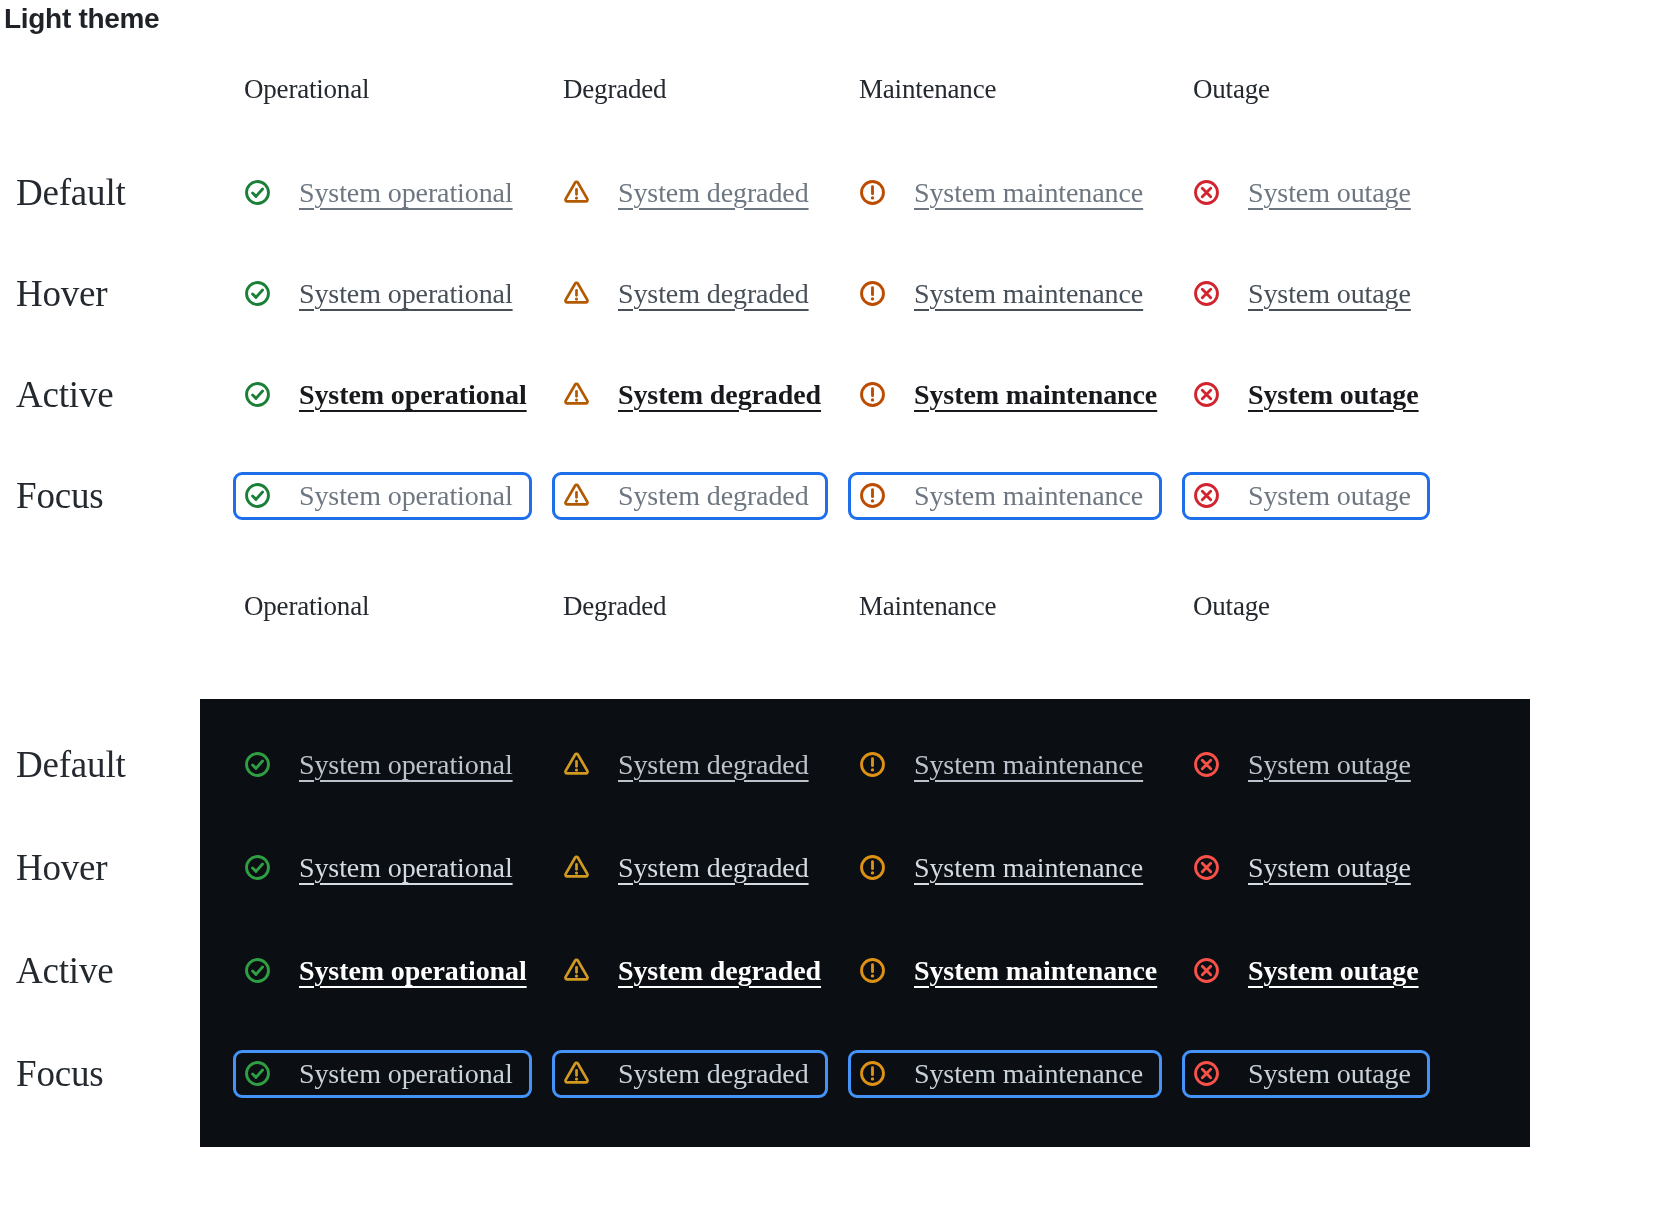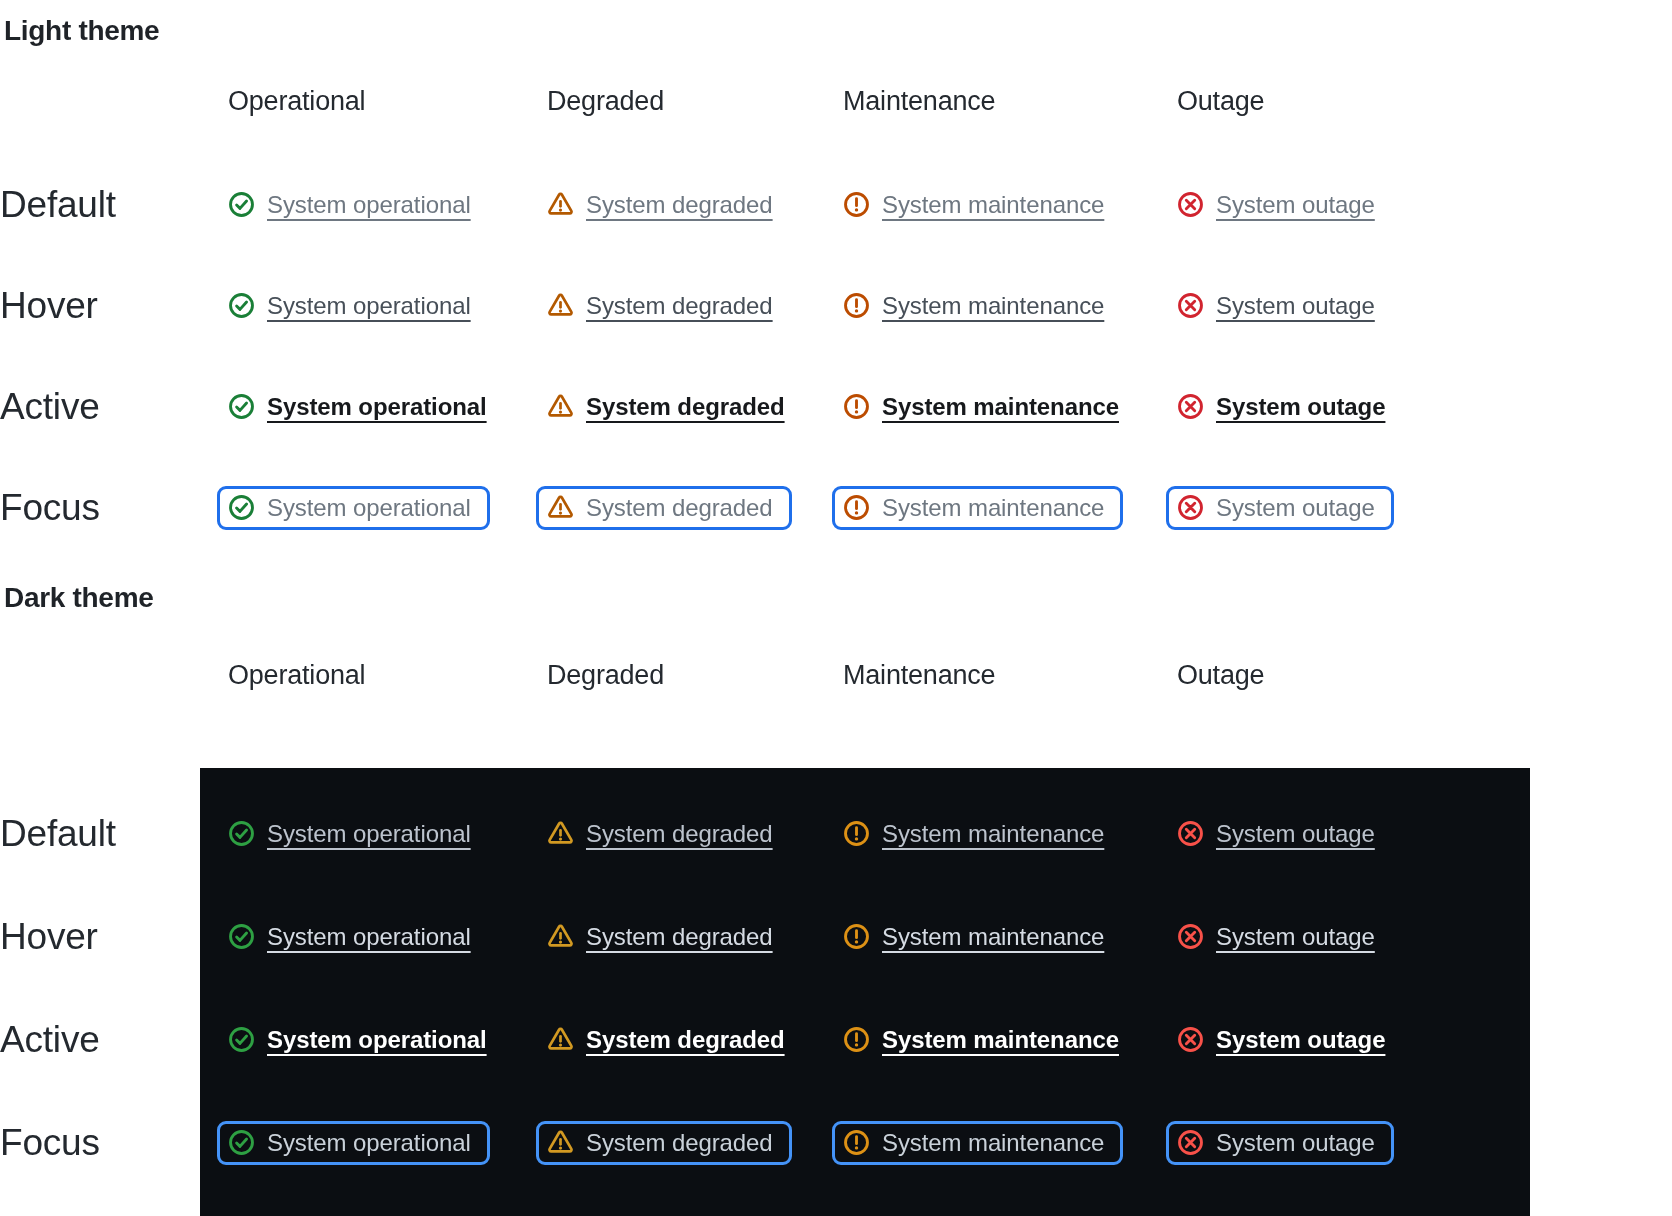--- a/index.html
+++ b/index.html
@@ -11,28 +11,29 @@
     overflow: hidden;
   }
   .sheet { width: 1672px; height: 1216px; position: relative; }
 
   h2.theme-title {
     margin: 0 0 0 4px;
     font-size: 28px; line-height: 34px; font-weight: 700;
     color: var(--text-heading, #1f2328);
     letter-spacing: -0.3px;
   }
-  .theme-light h2.theme-title { padding-top: 14px; }
+  .theme-light h2.theme-title { padding-top: 2px; }
   .theme-dark  h2.theme-title { margin-top: 23px; }
 
   .grid {
     display: grid;
     grid-template-columns: 228px 319px 296px 334px 1fr;
-    padding-left: 0;
+    padding-left: 16px;
     align-items: center;
+    font-family: Liberation Serif, serif;
   }
   .grid .col-header {
     font-size: 27px; font-weight: 400;
     color: var(--text-col-header, #24292f);
     letter-spacing: -0.2px;
   }
   .theme-light .header-row { grid-template-rows: 106px; }
   .theme-dark  .header-row { grid-template-rows: 120px; }
 
   .theme-light .rows { grid-auto-rows: 101px; }
@@ -48,22 +49,22 @@
     font-size: 37px; font-weight: 400;
     color: var(--text-row-label, #24292f);
     letter-spacing: -0.2px;
     align-self: center;
   }
 
   .cell { display: flex; align-items: center; align-self: center; }
 
   a.status-link {
     display: inline-flex; align-items: center;
-    gap: 12px;
-    font-size: 24px; letter-spacing: -0.1px;
+    gap: 28px;
+    font-size: 28px; letter-spacing: -0.1px;
     text-decoration: underline;
     text-decoration-thickness: 1.5px;
     text-underline-offset: 6px;
     cursor: pointer;
   }
   .state-hover  a.status-link { font-weight: 500; }
   .state-active a.status-link { font-weight: 700; text-decoration-thickness: 2px; }
   .state-focus  a.status-link {
     text-decoration: none;
     border: 3px solid var(--ring, #1f6feb);
@@ -287,21 +288,20 @@
       <path d="M5.5 5.5 L10.5 10.5 M10.5 5.5 L5.5 10.5" stroke="currentColor" stroke-width="1.7" stroke-linecap="round"></path>
     </svg>
             </span>
       <span class="label">System outage</span>
     </a>
   </div>
 </div>
   </section>
 
   <section class="theme-dark">
-    <h2 class="theme-title">Dark theme</h2>
     <div class="grid header-row">
       <div></div>
       <div class="col-header">Operational</div>
       <div class="col-header">Degraded</div>
       <div class="col-header">Maintenance</div>
       <div class="col-header">Outage</div>
     </div>
     <div class="grid rows dark-panel" style="background: linear-gradient(to right, transparent 200px, rgb(11, 14, 18) 200px, rgb(11, 14, 18) 1530px, transparent 1530px);">
         <div class="state-label">Default</div>
   <div class="cell state-default status-operational">

